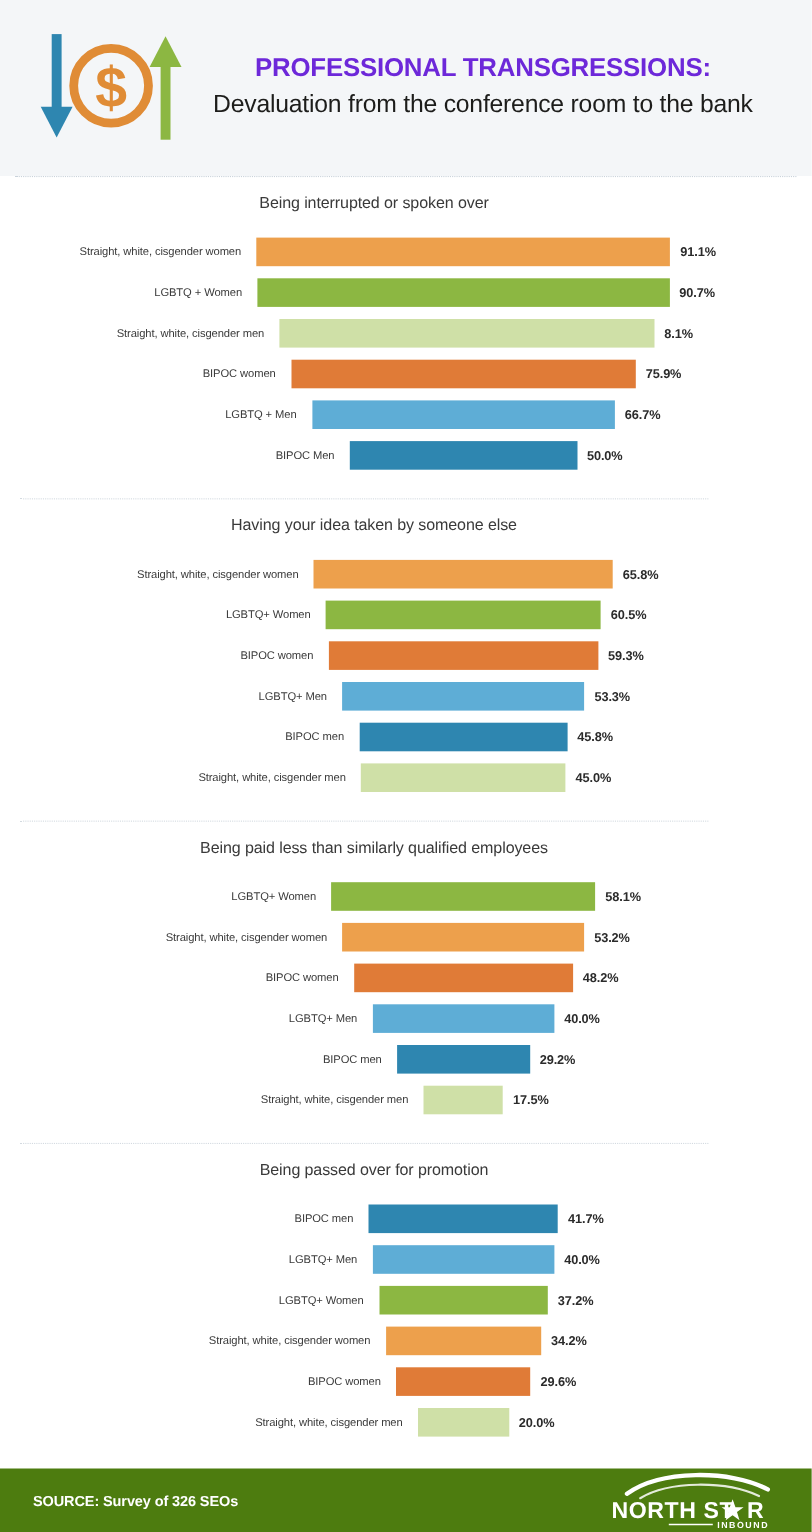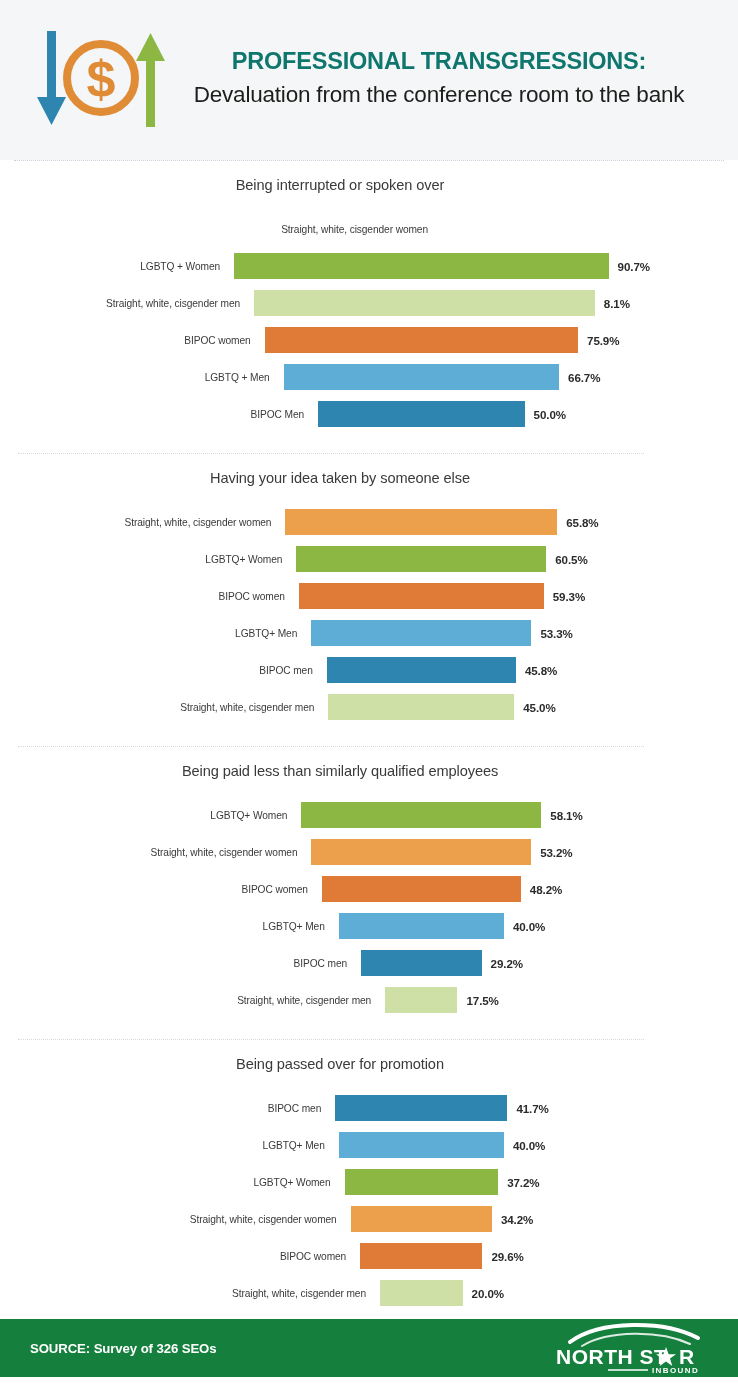--- a/index.html
+++ b/index.html
@@ -31,21 +31,21 @@
   }
   .header-text {
     flex: 1;
     text-align: center;
     padding-right: 36px;
     padding-bottom: 4px;
   }
   .header-title {
     font-size: 23.5px;
     font-weight: bold;
-    color: #0f766e;
+    color: #6d28d9;
     letter-spacing: -0.2px;
     line-height: 1.22;
   }
   .header-sub {
     font-size: 22.5px;
     font-weight: 400;
     color: #1d1d1b;
     line-height: 1.26;
     letter-spacing: -0.2px;
     margin-top: 5px;
@@ -106,24 +106,24 @@
   .section-divider {
     height: 1px;
     border-top: 1px dotted #d3dae0;
     margin: 8px 18px 0 18px;
   }
 
   
   .footer {
     position: absolute;
     left: 0;
-    bottom: 16px;
+    bottom: 0;
     width: 738px;
     height: 58px;
-    background: #15803d;
+    background: #4d7c0f;
     display: flex;
     align-items: center;
     justify-content: space-between;
     padding: 0 30px 0 30px;
   }
   .footer-source {
     color: #ffffff;
     font-size: 13.2px;
     font-weight: bold;
     letter-spacing: -0.1px;
@@ -169,20 +169,24 @@
     </div>
   </div>
   <div class="dotted-rule"></div>
 
   <div class="sections" id="sections">
       <div class="section">
         <div class="section-title">Being interrupted or spoken over</div>
         <div class="rows">
           <div class="row">
             <div class="row-label">Straight, white, cisgender women</div>
+            <div class="bar-area">
+              <div class="bar" style="width: 376.243px; background: rgb(237, 160, 76);"></div>
+              <div class="bar-value">91.1%</div>
+            </div>
           </div>
           <div class="row">
             <div class="row-label">LGBTQ + Women</div>
             <div class="bar-area">
               <div class="bar" style="width: 374.591px; background: rgb(140, 183, 66);"></div>
               <div class="bar-value">90.7%</div>
             </div>
           </div>
           <div class="row">
             <div class="row-label">Straight, white, cisgender men</div>

